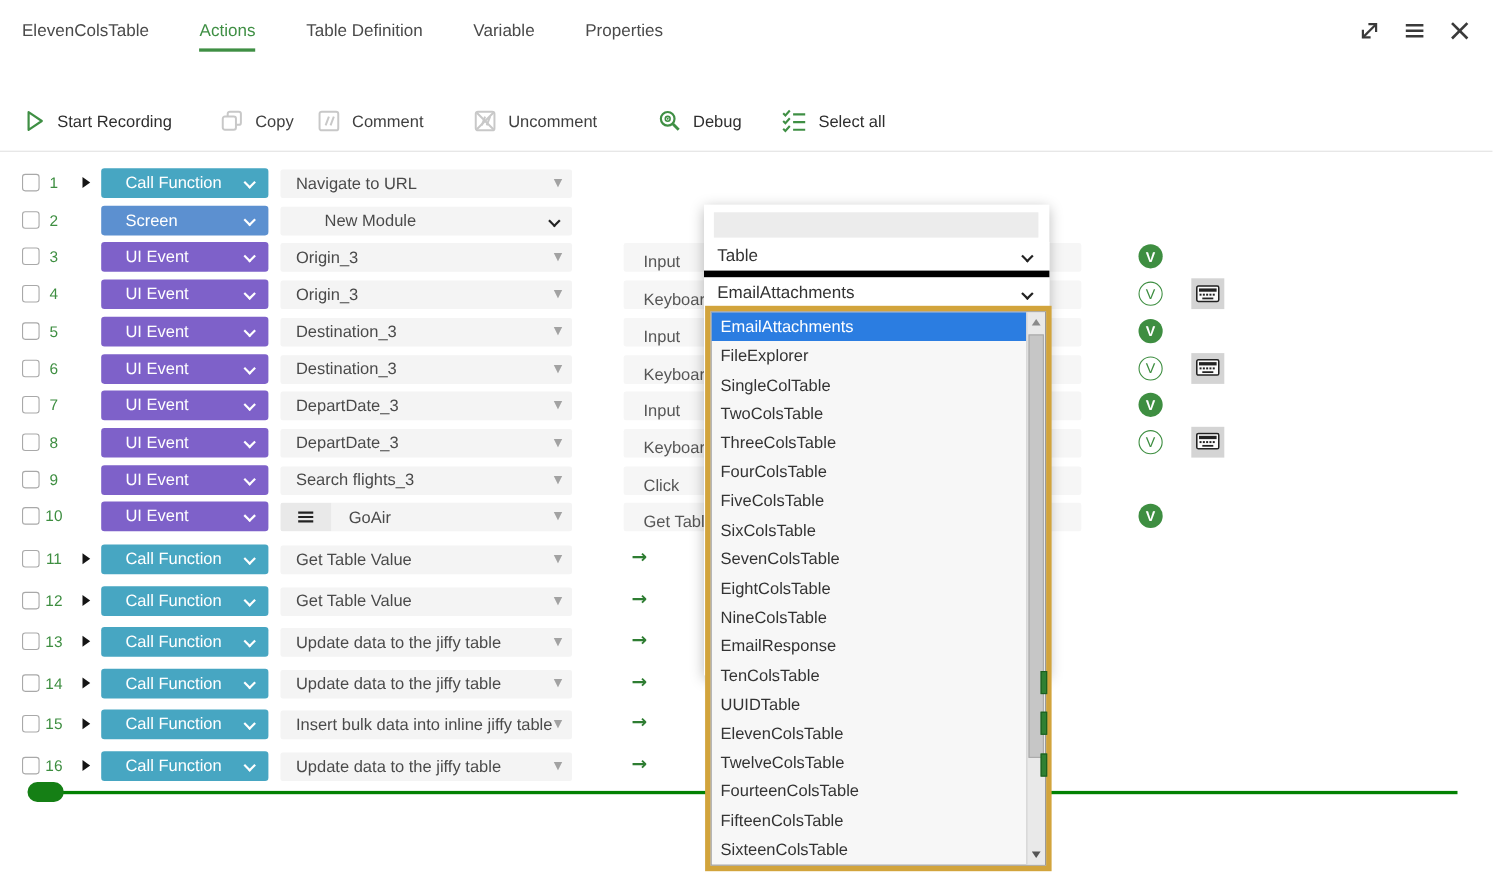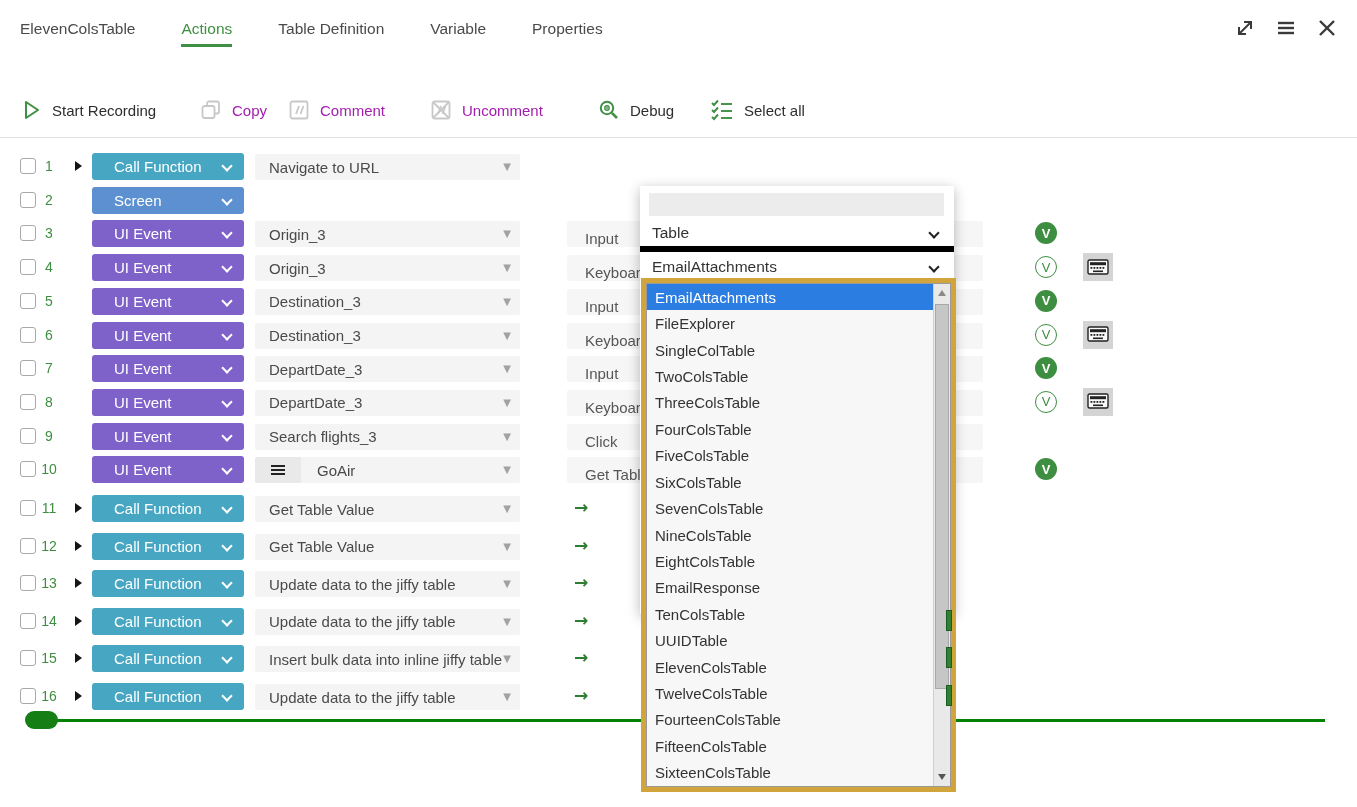--- a/index.html
+++ b/index.html
@@ -13,21 +13,21 @@
   .tab{position:relative;height:60px;display:flex;align-items:flex-start;padding-top:20px;margin-right:46px;
        font-size:15.5px;color:#4a4a4a;cursor:default;white-space:nowrap;}
   .tab.active{color:#3F8F44;}
   .tab.active::after{content:"";position:absolute;left:0;right:0;top:44px;height:3px;background:#3F8F44;}
   .winicons{position:absolute;right:18px;top:16px;display:flex;gap:17px;align-items:center;}
   .winicons svg{display:block;}
 
   
   .toolbar{position:absolute;left:0;top:88px;width:100%;height:49px;border-bottom:1px solid #e2e2e2;background:#fff;}
   .titem{position:absolute;top:11px;display:flex;align-items:center;gap:10px;font-size:15px;color:#2e2e2e;white-space:nowrap;}
-  .titem.disabled{color:#a21caf;}
+  .titem.disabled{color:#404040;}
   .titem svg{display:block;}
 
   
   #rows .row{position:absolute;left:0;width:100%;height:27px;}
   .cb{position:absolute;left:20px;top:5px;width:14px;height:14px;border:1.6px solid #a9a9a9;border-radius:3px;background:#fff;}
   .num{position:absolute;left:38px;top:5px;width:22px;text-align:center;font-size:14px;color:#3E8E41;}
   .exp{position:absolute;left:75px;top:8px;width:0;height:0;border-left:7px solid #151515;border-top:5px solid transparent;border-bottom:5px solid transparent;}
   .typebtn{position:absolute;left:92px;top:0;width:152px;height:27px;border-radius:3px;color:#fff;font-size:15px;
            display:flex;align-items:center;padding-left:22px;box-sizing:border-box;}
   .typebtn.call-function{background:#47A6C2;}
@@ -211,20 +211,24 @@
         <span class="tri">▼</span>
       </div>
     </div>
     <div class="row" style="top: 186.7px;">
       <div class="cb"></div>
       <div class="num">2</div>
       <div class="typebtn screen">
         <span>Screen</span>
         <span class="chev"></span>
       </div>
+      <div class="vbox module">
+        <span class="txt">New Module</span>
+        <span class="chev dark"></span>
+      </div>
     </div>
     <div class="row" style="top: 220.4px;">
       <div class="cb"></div>
       <div class="num">3</div>
       <div class="typebtn ui-event">
         <span>UI Event</span>
         <span class="chev"></span>
       </div>
       <div class="vbox dropdown">
         <span class="txt">Origin_3</span>
@@ -513,22 +517,22 @@
     <div class="pitems" id="pitems">
         <div class="pitem selected">EmailAttachments</div>
         <div class="pitem">FileExplorer</div>
         <div class="pitem">SingleColTable</div>
         <div class="pitem">TwoColsTable</div>
         <div class="pitem">ThreeColsTable</div>
         <div class="pitem">FourColsTable</div>
         <div class="pitem">FiveColsTable</div>
         <div class="pitem">SixColsTable</div>
         <div class="pitem">SevenColsTable</div>
+        <div class="pitem">EightColsTable</div>
         <div class="pitem">NineColsTable</div>
-        <div class="pitem">EightColsTable</div>
         <div class="pitem">EmailResponse</div>
         <div class="pitem">TenColsTable</div>
         <div class="pitem">UUIDTable</div>
         <div class="pitem">ElevenColsTable</div>
         <div class="pitem">TwelveColsTable</div>
         <div class="pitem">FourteenColsTable</div>
         <div class="pitem">FifteenColsTable</div>
         <div class="pitem">SixteenColsTable</div>
       </div>
     <div class="pscroll">

